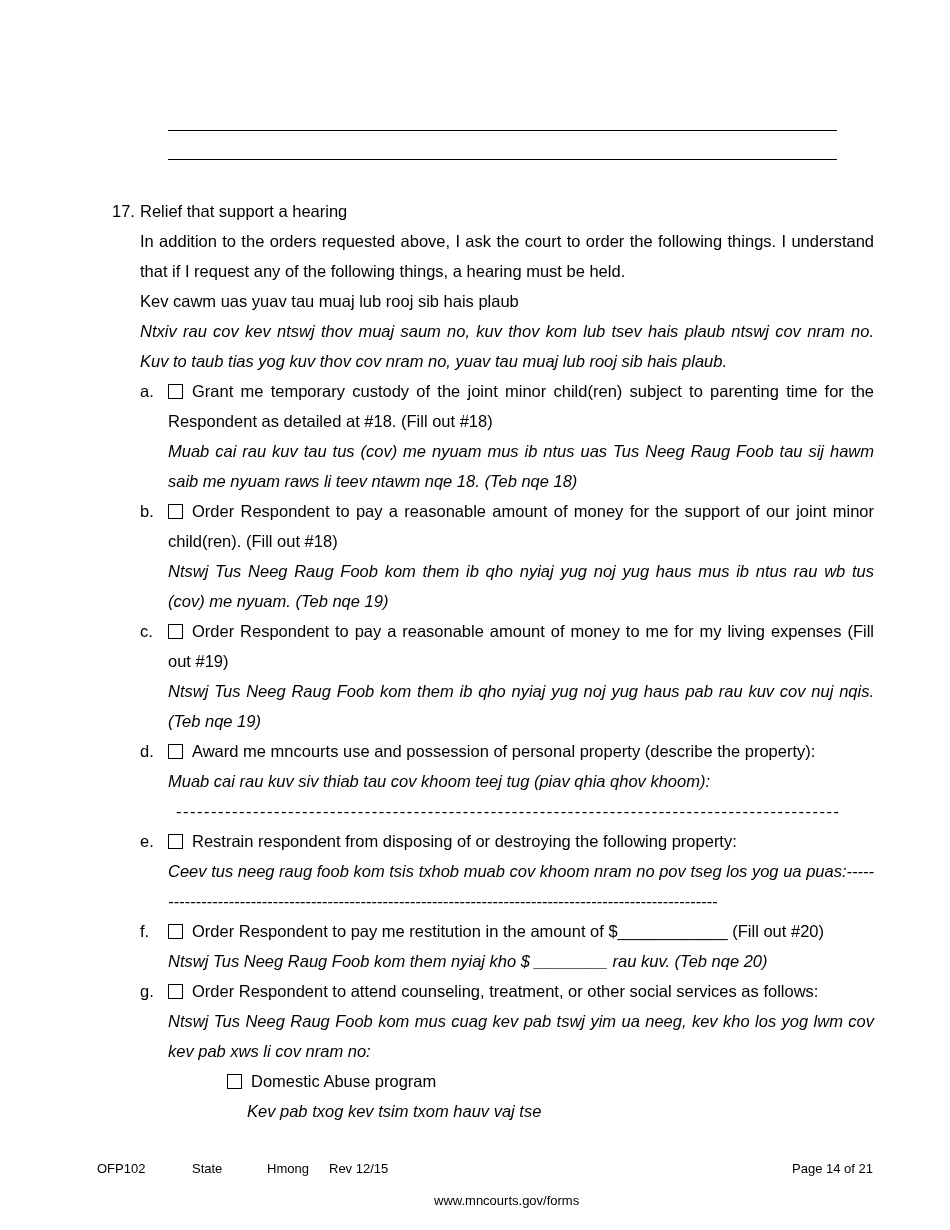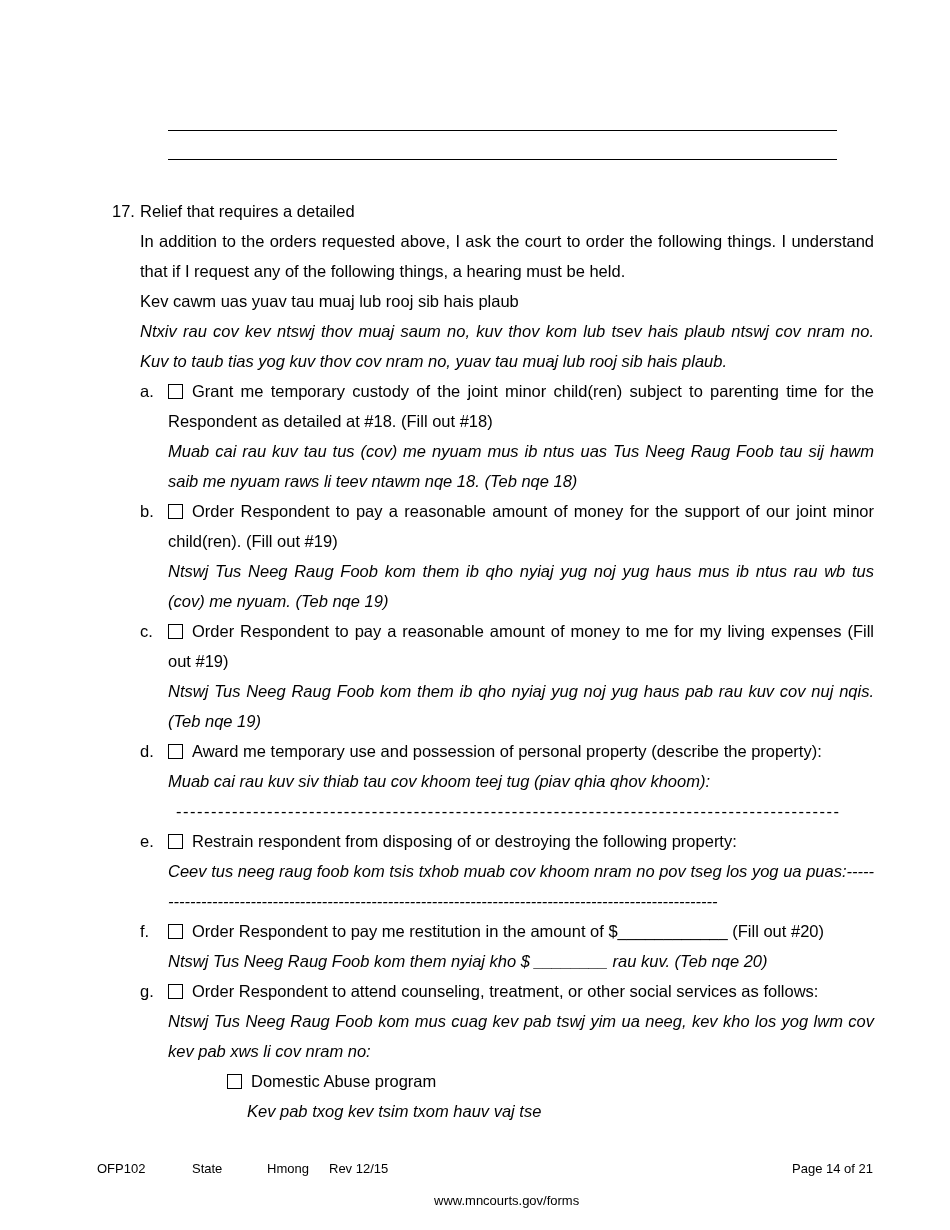--- a/index.html
+++ b/index.html
@@ -77,48 +77,48 @@
 
   <div class="top-lines">
     <div class="blank-line"></div>
     <div class="blank-line"></div>
   </div>
 
   <div class="content">
 
     <div class="heading">
       <span class="num">17.</span>
-      <span>Relief that requires a detailed</span>
+      <span>Relief that support a hearing</span>
     </div>
 
     <div class="para-en">In addition to the orders requested above, I ask the court to order the following things.  I understand that if I request any of the following things, a hearing must be held.</div>
     <div class="hmong-title">Kev cawm uas yuav tau muaj lub rooj sib hais plaub</div>
     <div class="hmong">Ntxiv rau cov kev ntswj thov muaj saum no, kuv thov kom lub tsev hais plaub ntswj cov nram no. Kuv to taub tias yog kuv thov cov nram no, yuav tau muaj lub rooj sib hais plaub.</div>
 
     <div class="item">
       <span class="letter">a.</span>
       <div class="item-en"><span class="checkbox"></span><span>Grant me temporary custody of the joint minor child(ren) subject to parenting time for the Respondent as detailed at #18. (Fill out #18)</span></div>
       <div class="item-hmong">Muab cai rau kuv tau tus (cov) me nyuam mus ib ntus uas Tus Neeg Raug Foob tau sij hawm saib me nyuam raws li teev ntawm nqe 18. (Teb nqe 18)</div>
     </div>
 
     <div class="item">
       <span class="letter">b.</span>
-      <div class="item-en"><span class="checkbox"></span><span>Order Respondent to pay a reasonable amount of money for the support of our joint minor child(ren). (Fill out #19)</span></div>
+      <div class="item-en"><span class="checkbox"></span><span>Order Respondent to pay a reasonable amount of money for the support of our joint minor child(ren). (Fill out #18)</span></div>
       <div class="item-hmong">Ntswj Tus Neeg Raug Foob kom them ib qho nyiaj yug noj yug haus mus ib ntus rau wb tus (cov) me nyuam. (Teb nqe 19)</div>
     </div>
 
     <div class="item">
       <span class="letter">c.</span>
       <div class="item-en"><span class="checkbox"></span><span>Order Respondent to pay a reasonable amount of money to me for my living expenses (Fill out #19)</span></div>
       <div class="item-hmong">Ntswj Tus Neeg Raug Foob kom them ib qho nyiaj yug noj yug haus pab rau kuv cov nuj nqis. (Teb nqe 19)</div>
     </div>
 
     <div class="item">
       <span class="letter">d.</span>
-      <div class="item-en"><span class="checkbox"></span><span>Award me temporary use and possession of personal property (describe the property):</span></div>
+      <div class="item-en"><span class="checkbox"></span><span>Award me mncourts use and possession of personal property (describe the property):</span></div>
       <div class="item-hmong">Muab cai rau kuv siv thiab tau cov khoom teej tug (piav qhia qhov khoom):</div>
       <div class="fill-dashes">----------------------------------------------------------------------------------------------------</div>
     </div>
 
     <div class="item">
       <span class="letter">e.</span>
       <div class="item-en"><span class="checkbox"></span><span>Restrain respondent from disposing of or destroying the following property:</span></div>
       <div class="item-hmong">Ceev tus neeg raug foob kom tsis txhob muab cov khoom nram no pov tseg los yog ua puas:---------------------------------------------------------------------------------------------------------</div>
     </div>
 

